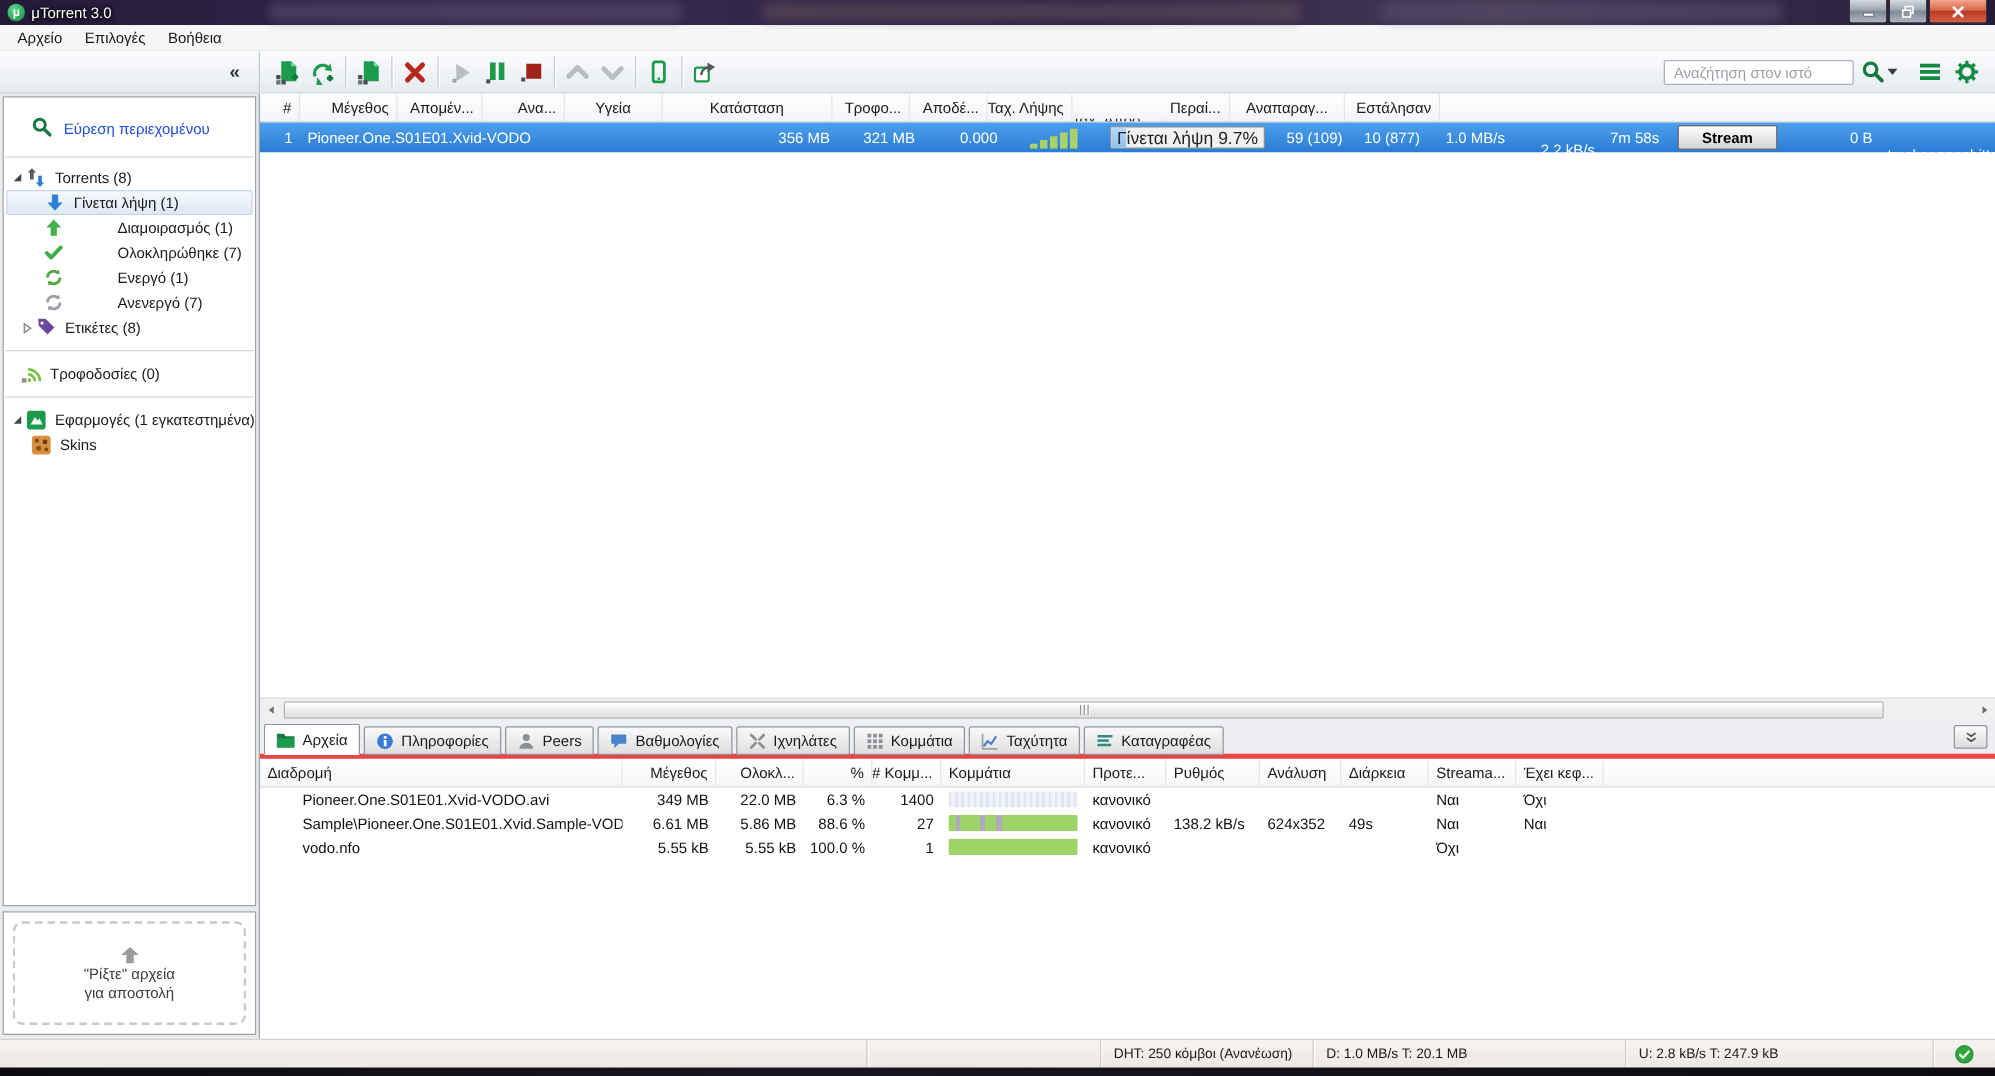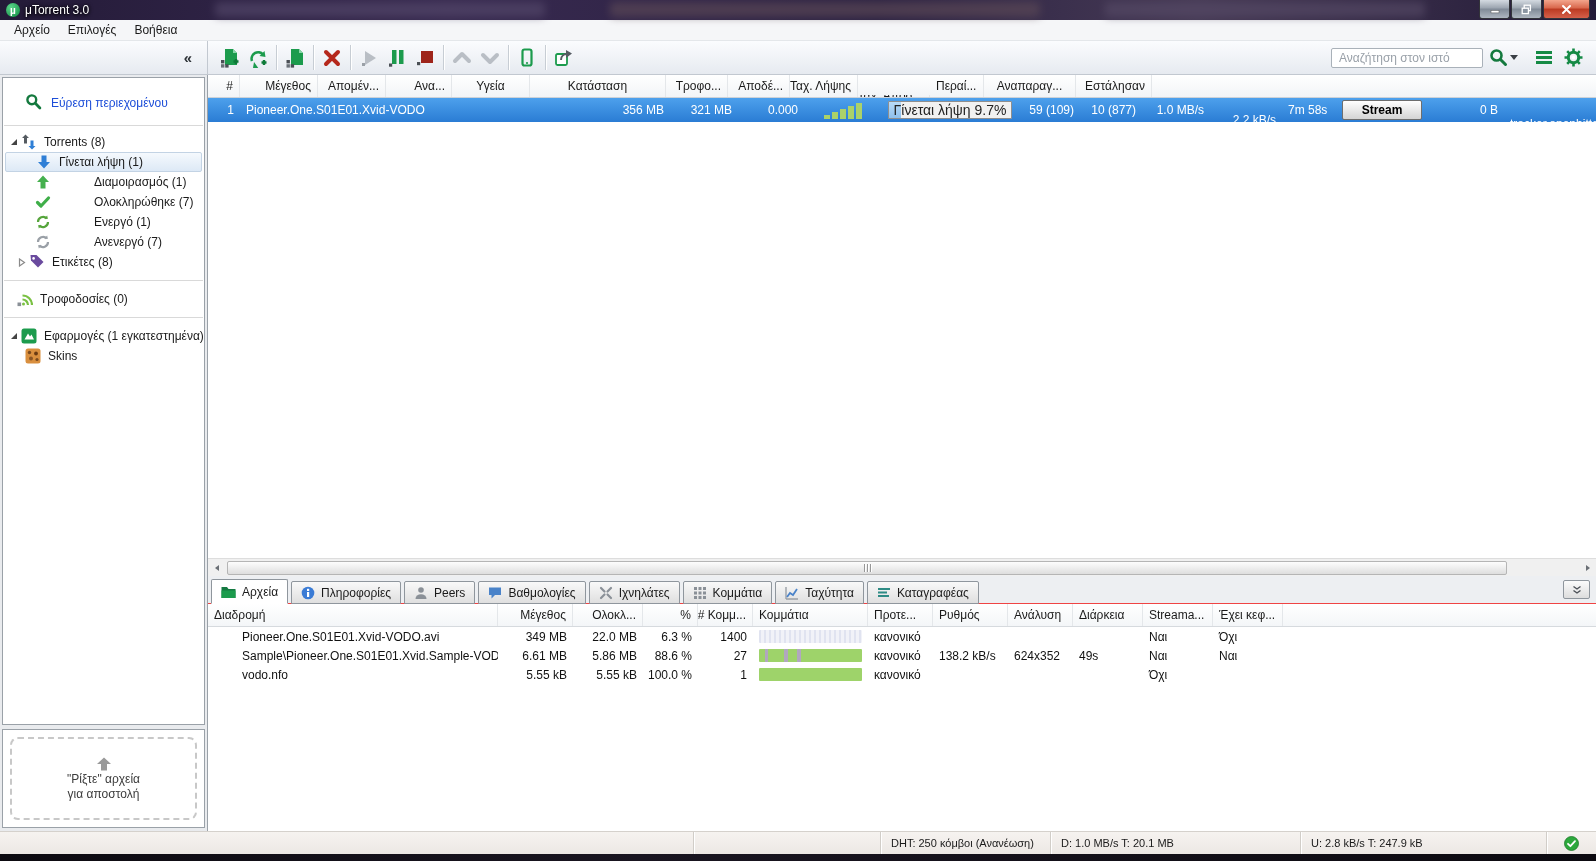--- a/index.html
+++ b/index.html
@@ -98,21 +98,21 @@
   
   .hscroll{height:17px;background:#f0f0f0;display:flex;align-items:center;border-top:1px solid #dddddd;flex:0 0 auto;}
   .sbtn{width:17px;height:17px;display:flex;align-items:center;justify-content:center;flex:0 0 auto;}
   .sthumb{height:14px;margin:1px 2px;width:1280px;background:linear-gradient(#fdfdfd,#dedede);border:1px solid #b5b5b5;
     border-radius:2px;display:flex;align-items:center;justify-content:center;gap:2px;flex:0 0 auto;box-sizing:border-box;}
   .grip i{display:block;width:1px;height:8px;background:#979797;box-shadow:1px 0 0 #fff;}
   .strack-rest{flex:1;}
 
   
   .tabs-row{height:27px;display:flex;align-items:flex-end;background:#edeff2;padding-left:3px;position:relative;
-    border-bottom:1px solid #ef4444;flex:0 0 auto;}
+    border-bottom:4px solid #ef4444;flex:0 0 auto;}
   .tab{height:21px;display:flex;align-items:center;gap:6px;padding:0 9px;border:1px solid #8f969d;border-radius:2px 2px 0 0;
     background:linear-gradient(#f9f9f9,#dfdfdf);margin-right:3px;margin-bottom:-1px;color:#1a1a1a;white-space:nowrap;}
   .tab.active{background:#fff;border-bottom:1px solid #fff;height:23px;}
   .collapse-detail{position:absolute;right:6px;bottom:4px;width:25px;height:17px;border:1px solid #8f969d;border-radius:2px;
     background:linear-gradient(#fbfbfb,#dddddd);display:flex;align-items:center;justify-content:center;}
 
   
   .file-panel{flex:1;display:flex;flex-direction:column;background:#fff;min-height:0;}
   .fhead{height:22px;display:flex;border-bottom:1px solid #d6dade;color:#1a1a1a;background:linear-gradient(#ffffff,#f4f6f8);flex:0 0 auto;}
   .frow{height:19px;display:flex;align-items:center;color:#111;flex:0 0 auto;}

